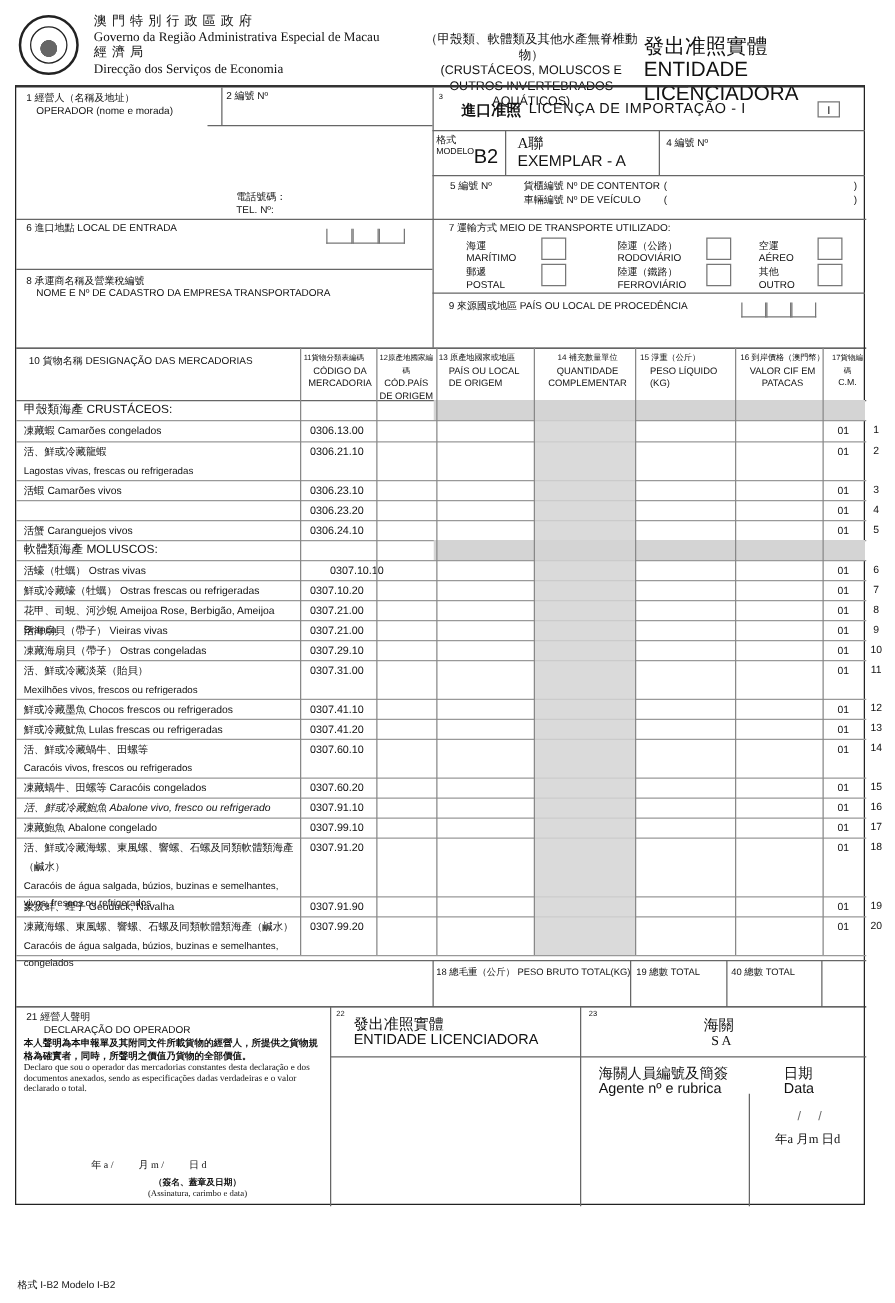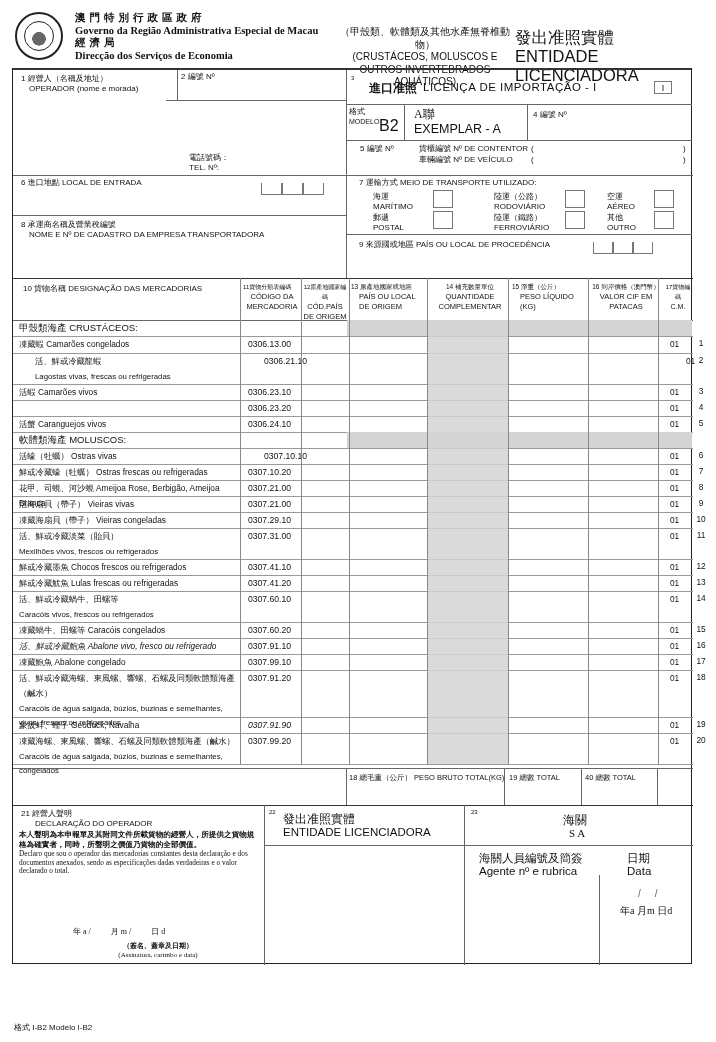--- a/index.html
+++ b/index.html
@@ -1,19 +1,19 @@
 <!DOCTYPE html>
 <html><head>
 <meta charset="utf-8">
 <style>
 *{box-sizing:border-box;margin:0;padding:0}
 body{width:716px;height:1042px;background:#fff;font-family:"Liberation Sans",sans-serif;color:#111;position:relative;overflow:hidden}
 .abs{position:absolute}
 .serif{font-family:"Liberation Serif",serif}
-.hdr-gov{left:75px;top:12px;font-size:10.5px;line-height:12.5px;font-weight:bold}
+.hdr-gov{left:75px;top:12px;font-size:10.5px;line-height:12.5px;font-weight:normal}
 .hdr-gov .zh{letter-spacing:4px}
 .logo{left:15px;top:12px;width:48px;height:48px;border:2px solid #222;border-radius:50%;display:flex;align-items:center;justify-content:center}
 .logo .inner{width:30px;height:30px;border:1.5px solid #222;border-radius:50%;background:radial-gradient(circle at 50% 60%,#666 0 30%,#fff 32%)}
 .hdr-mid{left:340px;top:26px;width:170px;text-align:center;font-size:10px;line-height:12.5px}
 .hdr-right{left:515px;top:28px;font-size:16.5px;line-height:19px}
 .form{left:12px;top:68px;width:680px;height:896px;border:1.5px solid #222;border-top:2px solid #333}
 .line{position:absolute;background:#666}
 .h{height:1px}
 .v{width:1px}
 .lbl{position:absolute;font-size:8px;line-height:10px}
@@ -184,21 +184,21 @@
         <div class="cell-txt" style="left: 6px; top: 1px; width: 218px; line-height: 14px;"><span class="serif">凍藏蝦</span>  <span>Camarões congelados</span></div>
         <div class="code" style="left: 235px; top: 3px;">0306.13.00</div>
         <div class="abs" style="left: 289px; top: 1px; width: 46px; height: 15px;"></div>
         <div class="abs" style="left: 337px; top: 1px; width: 76px; height: 15px;"></div>
         <div class="abs" style="left: 415px; top: 1px; width: 79px; height: 15px;"></div>
         <div class="abs" style="left: 496px; top: 1px; width: 78px; height: 15px;"></div>
         <div class="abs" style="left: 576px; top: 1px; width: 68px; height: 15px;"></div>
         <div class="cm" style="left: 657px; top: 3px;">01</div>
       </div>
       <div class="line h" style="left: 0px; top: 33px; width: 680px; background: rgb(153, 153, 153);"></div>
-      <div class="abs" style="left: 16px; top: 33px; width: 680px; height: 31px;">
+      <div class="abs" style="left: 0px; top: 33px; width: 680px; height: 31px;">
         <div class="cell-txt" style="left: 6px; top: 1px; width: 218px; line-height: 14px;"><span class="serif">活、鮮或冷藏龍蝦</span><br><span style="font-size: 7.8px; line-height: 12px;">Lagostas vivas, frescas ou refrigeradas</span></div>
         <div class="code" style="left: 235px; top: 3px;">0306.21.10</div>
         <div class="abs" style="left: 289px; top: 1px; width: 46px; height: 29px;"></div>
         <div class="abs" style="left: 337px; top: 1px; width: 76px; height: 29px;"></div>
         <div class="abs" style="left: 415px; top: 1px; width: 79px; height: 29px;"></div>
         <div class="abs" style="left: 496px; top: 1px; width: 78px; height: 29px;"></div>
         <div class="abs" style="left: 576px; top: 1px; width: 68px; height: 29px;"></div>
         <div class="cm" style="left: 657px; top: 3px;">01</div>
       </div>
       <div class="line h" style="left: 0px; top: 64px; width: 680px; background: rgb(153, 153, 153);"></div>
@@ -275,21 +275,21 @@
         <div class="code" style="left: 235px; top: 3px;">0307.21.00</div>
         <div class="abs" style="left: 289px; top: 1px; width: 46px; height: 14px;"></div>
         <div class="abs" style="left: 337px; top: 1px; width: 76px; height: 14px;"></div>
         <div class="abs" style="left: 415px; top: 1px; width: 79px; height: 14px;"></div>
         <div class="abs" style="left: 496px; top: 1px; width: 78px; height: 14px;"></div>
         <div class="abs" style="left: 576px; top: 1px; width: 68px; height: 14px;"></div>
         <div class="cm" style="left: 657px; top: 3px;">01</div>
       </div>
       <div class="line h" style="left: 0px; top: 192px; width: 680px; background: rgb(153, 153, 153);"></div>
       <div class="abs" style="left: 0px; top: 192px; width: 680px; height: 16px;">
-        <div class="cell-txt" style="left: 6px; top: 1px; width: 218px; line-height: 14px;"><span class="serif">凍藏海扇貝（帶子）</span>  <span>Vieiras congeladas</span></div>
+        <div class="cell-txt" style="left: 6px; top: 1px; width: 218px; line-height: 14px;"><span class="serif">凍藏海扇貝（帶子）</span>  <span>Ostras congeladas</span></div>
         <div class="code" style="left: 235px; top: 3px;">0307.29.10</div>
         <div class="abs" style="left: 289px; top: 1px; width: 46px; height: 14px;"></div>
         <div class="abs" style="left: 337px; top: 1px; width: 76px; height: 14px;"></div>
         <div class="abs" style="left: 415px; top: 1px; width: 79px; height: 14px;"></div>
         <div class="abs" style="left: 496px; top: 1px; width: 78px; height: 14px;"></div>
         <div class="abs" style="left: 576px; top: 1px; width: 68px; height: 14px;"></div>
         <div class="cm" style="left: 657px; top: 3px;">01</div>
       </div>
       <div class="line h" style="left: 0px; top: 208px; width: 680px; background: rgb(153, 153, 153);"></div>
       <div class="abs" style="left: 0px; top: 208px; width: 680px; height: 31px;">
@@ -375,21 +375,21 @@
         <div class="abs" style="left: 289px; top: 1px; width: 46px; height: 45px;"></div>
         <div class="abs" style="left: 337px; top: 1px; width: 76px; height: 45px;"></div>
         <div class="abs" style="left: 415px; top: 1px; width: 79px; height: 45px;"></div>
         <div class="abs" style="left: 496px; top: 1px; width: 78px; height: 45px;"></div>
         <div class="abs" style="left: 576px; top: 1px; width: 68px; height: 45px;"></div>
         <div class="cm" style="left: 657px; top: 3px;">01</div>
       </div>
       <div class="line h" style="left: 0px; top: 397px; width: 680px; background: rgb(153, 153, 153);"></div>
       <div class="abs" style="left: 0px; top: 397px; width: 680px; height: 16px;">
         <div class="cell-txt" style="left: 6px; top: 1px; width: 218px; line-height: 14px;"><span class="serif">象拔蚌、蟶子</span>  <span>Geoduck, Navalha</span></div>
-        <div class="code" style="left: 235px; top: 3px; font-style: italic;">0307.91.90</div>
+        <div class="code" style="left: 235px; top: 3px;">0307.91.90</div>
         <div class="abs" style="left: 289px; top: 1px; width: 46px; height: 14px;"></div>
         <div class="abs" style="left: 337px; top: 1px; width: 76px; height: 14px;"></div>
         <div class="abs" style="left: 415px; top: 1px; width: 79px; height: 14px;"></div>
         <div class="abs" style="left: 496px; top: 1px; width: 78px; height: 14px;"></div>
         <div class="abs" style="left: 576px; top: 1px; width: 68px; height: 14px;"></div>
         <div class="cm" style="left: 657px; top: 3px;">01</div>
       </div>
       <div class="line h" style="left: 0px; top: 413px; width: 680px; background: rgb(153, 153, 153);"></div>
       <div class="abs" style="left: 0px; top: 413px; width: 680px; height: 31px;">
         <div class="cell-txt" style="left: 6px; top: 1px; width: 218px; line-height: 14px;"><span class="serif">凍藏海螺、東風螺、響螺、石螺及同類軟體類海產（鹹水）</span><br><span style="font-size: 7.8px; line-height: 12px;">Caracóis de água salgada, búzios, buzinas e semelhantes, congelados</span></div>

